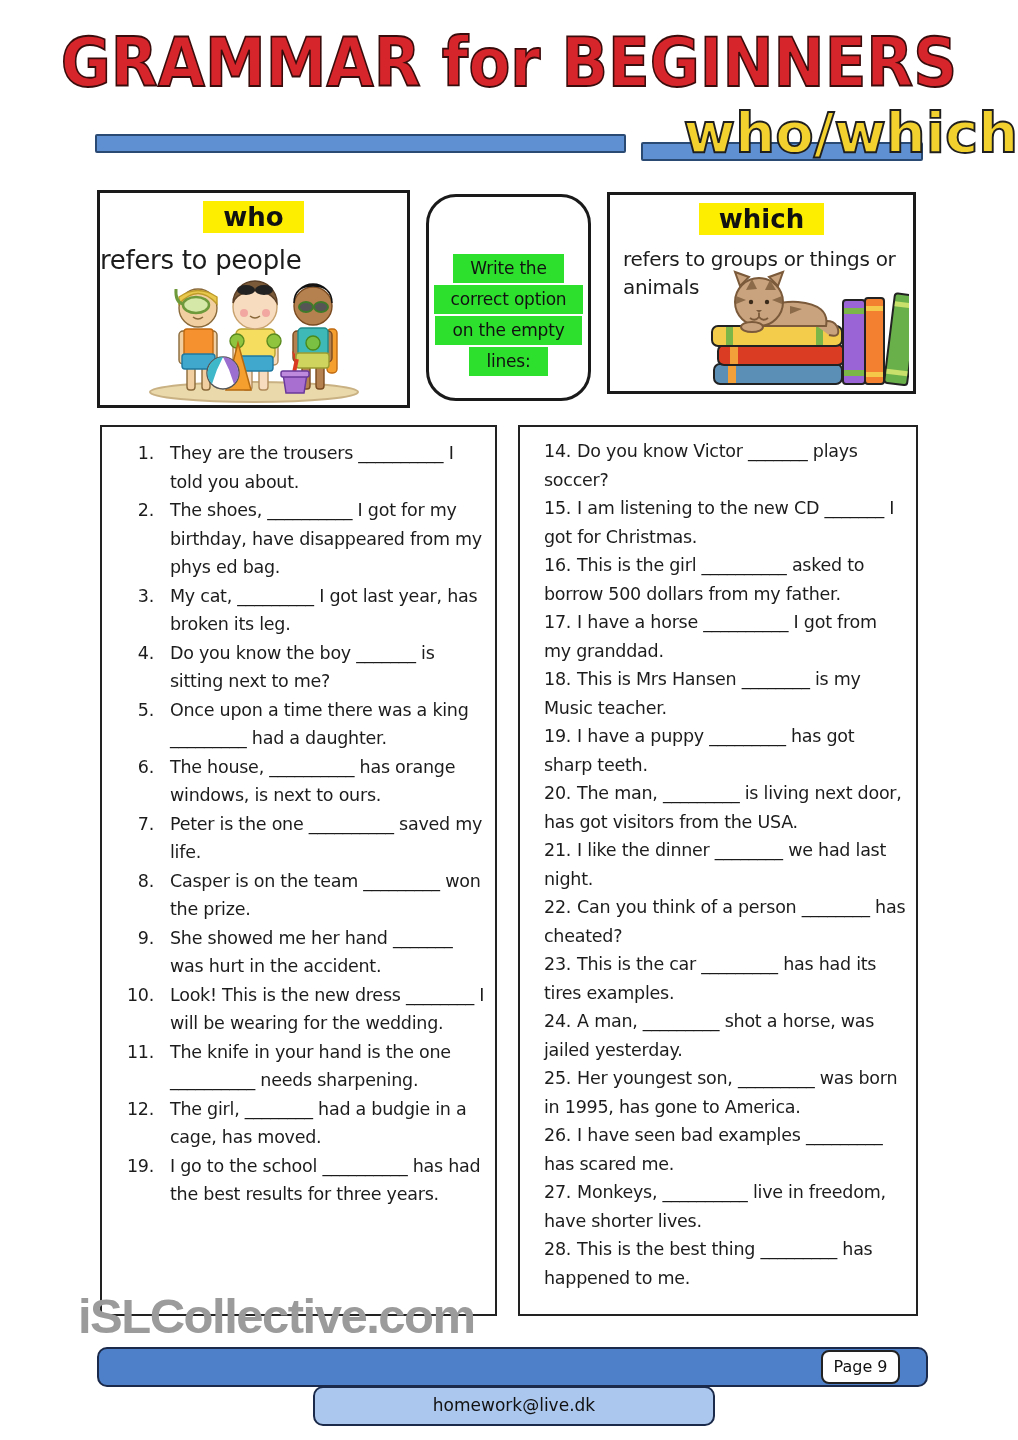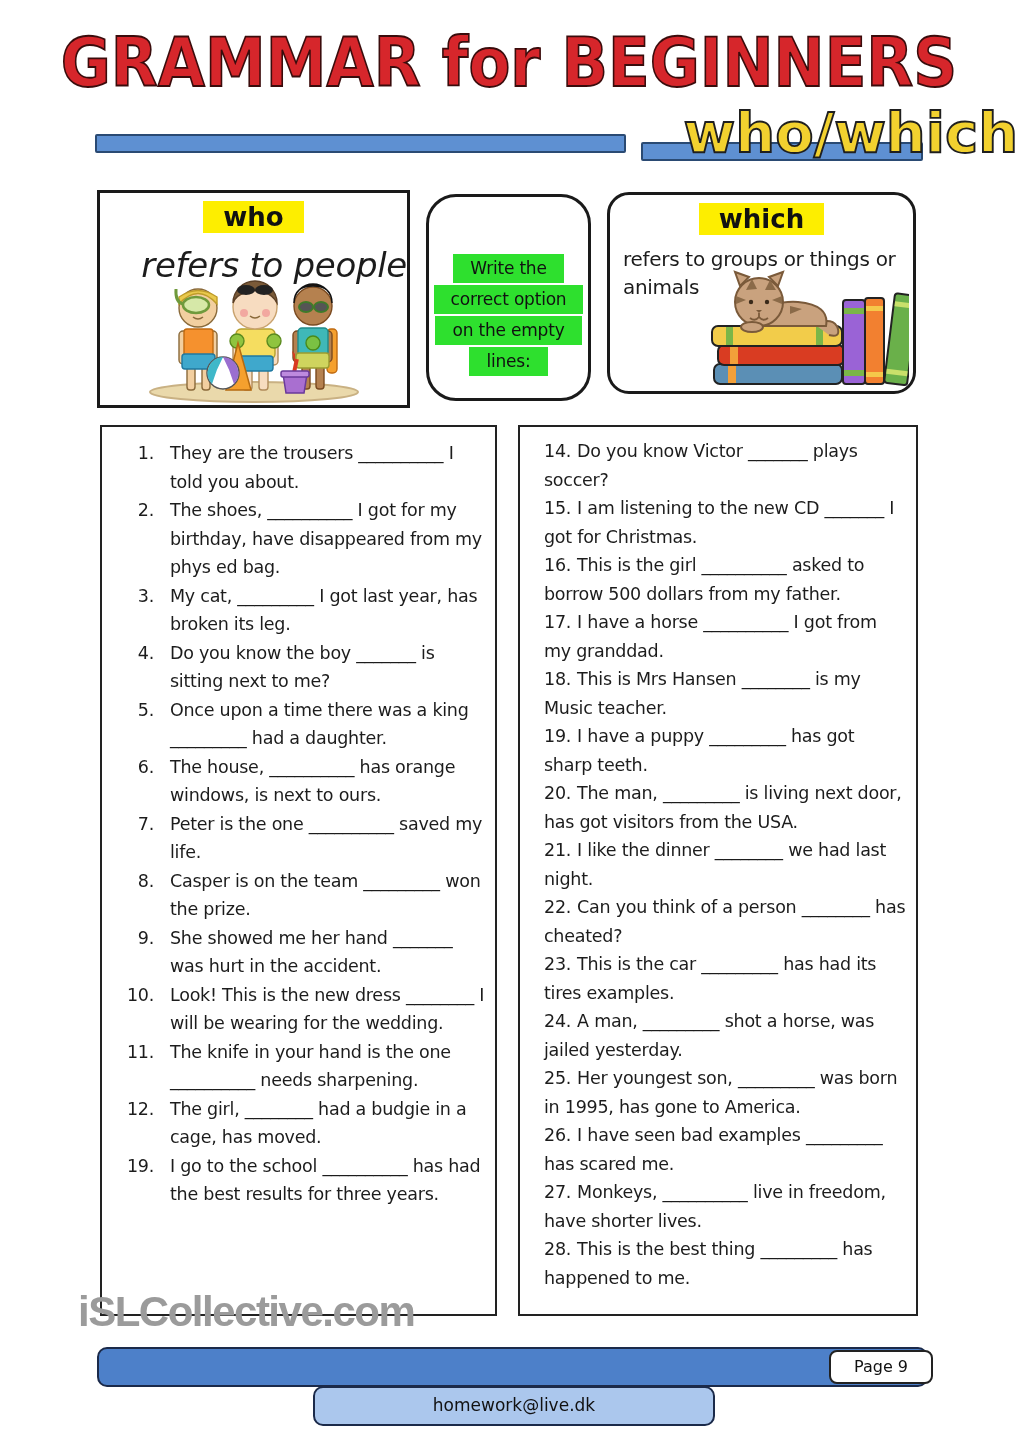--- a/index.html
+++ b/index.html
@@ -21,57 +21,57 @@
             -webkit-text-stroke:1.9px #1f1f1f;z-index:3;white-space:nowrap;}
   .bar{position:absolute;height:15px;background:var(--bar-blue,#5e90d2);
        border:2px solid #2a4a73;border-radius:2px;z-index:1;}
   .bar-left{left:95px;top:134px;width:527px;}
   .bar-right{left:641px;top:142px;width:278px;}
 
   
   .info-box{position:absolute;background:#fff;border:3px solid #1a1a1a;box-sizing:border-box;z-index:4;}
   .box-who{left:97px;top:190px;width:313px;height:218px;}
   .box-instruction{left:426px;top:194px;width:165px;height:207px;border-radius:30px;text-align:center;}
-  .box-which{left:607px;top:192px;width:309px;height:202px;border-radius:22px;}
+  .box-which{left:607px;top:192px;width:309px;height:202px;}
   .term{display:inline-block;background:var(--highlight-yellow,#fdee00);color:#111;
         font-size:26px;font-weight:bold;padding:1px 20px;}
   .term-row{text-align:center;margin-top:8px;}
-  .who-desc{text-align:right;font-size:34px;margin-top:12px;letter-spacing:-0.3px;font-style:italic;}
+  .who-desc{text-align:left;font-size:26px;margin-top:12px;letter-spacing:-0.3px;}
   .which-desc{font-size:20px;line-height:28px;margin:10px 12px 0 13px;letter-spacing:-0.3px;}
   .kids-art{position:absolute;left:50%;bottom:2px;transform:translateX(-50%);}
   .cat-art{position:absolute;right:4px;bottom:3px;}
   .instr-lines{margin-top:56px;line-height:27px;}
   .instr-line{display:inline-block;background:var(--highlight-green,#2ee02e);color:#111;
               font-size:17px;font-weight:normal;padding:1px 17px;margin:1px 0;letter-spacing:-0.2px;}
 
   
   .ex-box{position:absolute;background:#fff;border:2.5px solid #222;box-sizing:border-box;
           overflow:hidden;z-index:2;}
   .ex-left{left:100px;top:425px;width:397px;height:891px;padding:12px 8px 0 0;}
   .ex-right{left:518px;top:425px;width:400px;height:891px;padding:10px 10px 0 24px;}
   .ex-item{font-size:17.5px;line-height:28.5px;letter-spacing:-0.25px;}
   .ex-item.hanging{position:relative;padding-left:68px;}
   .ex-item.hanging .ex-num{position:absolute;left:0;top:0;width:52px;text-align:right;}
   .ex-item.flush .ex-num{margin-right:6px;}
 
   
   .watermark{position:absolute;left:78px;top:1288px;font-family:"Liberation Sans",sans-serif;
-             font-size:42px;font-weight:bold;color:var(--watermark-gray,#9b9b9b);
+             font-size:49px;font-weight:bold;color:var(--watermark-gray,#9b9b9b);
              letter-spacing:-1.5px;z-index:6;}
 
   
   .footer-bar{position:absolute;left:97px;top:1347px;width:831px;height:40px;
               background:var(--footer-blue,#4d80c9);border:2px solid #1b2a4a;border-radius:10px;
               box-sizing:border-box;z-index:2;}
   .footer-email{position:absolute;left:214px;top:-2px;width:402px;height:40px;
                 background:var(--footer-light-blue,#abc7ed);border:2px solid #1b2a4a;border-radius:10px;
                 box-sizing:border-box;text-align:center;line-height:35px;font-size:17px;color:#111;margin-top:39px;}
-  .footer-page{position:absolute;left:722px;top:1px;width:104px;height:34px;background:#fff;
+  .footer-page{position:absolute;left:722px;top:1px;width:79px;height:34px;background:#fff;
                border:2px solid #222;border-radius:8px;box-sizing:border-box;text-align:center;
-               line-height:30px;font-size:16px;color:#111;margin-left:8px;}
+               line-height:30px;font-size:16px;color:#111;}
 </style>
 </head>
 <body>
 
 <div class="page">
 
   <div class="bar bar-left"></div>
   <div class="bar bar-right"></div>
   <div class="title">GRAMMAR for BEGINNERS</div>
   <div class="subtitle">who/which</div>

